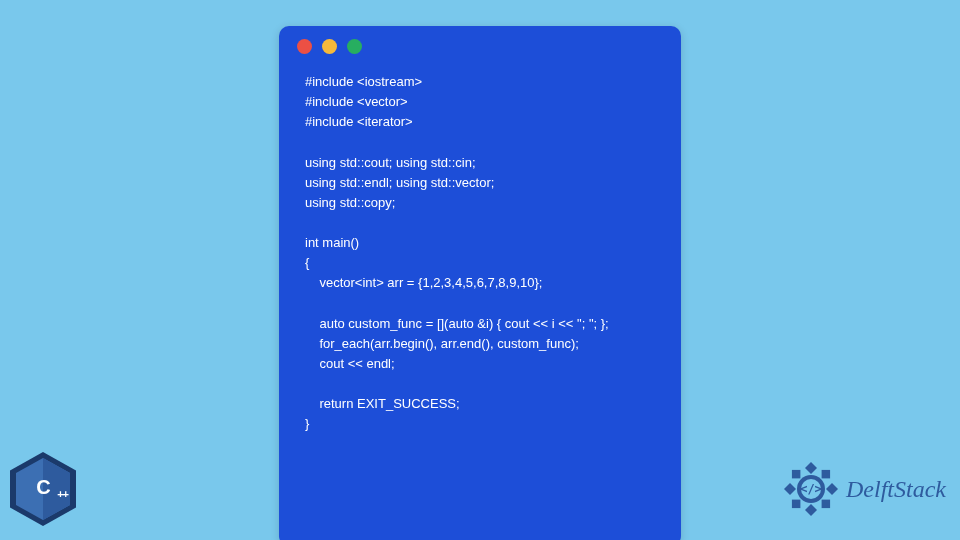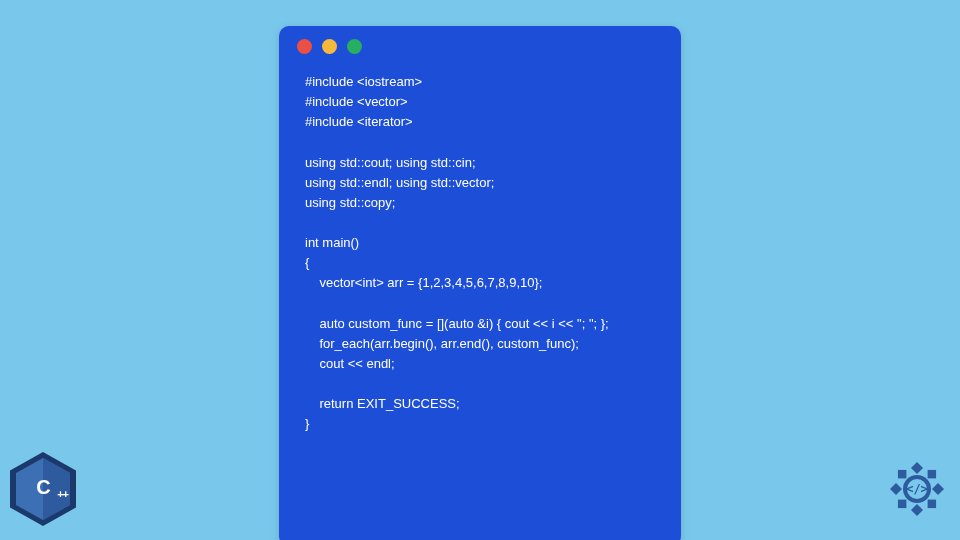--- a/index.html
+++ b/index.html
@@ -156,13 +156,14 @@
           <polygon transform="rotate(45)" points="0,27 6,21 0,15 -6,21"></polygon>
           <polygon transform="rotate(45)" points="-27,0 -21,6 -15,0 -21,-6"></polygon>
           <polygon transform="rotate(45)" points="27,0 21,6 15,0 21,-6"></polygon>
         </g>
         <circle r="14" fill="#2e5b9e"></circle>
         <circle r="10" fill="#79c8ec"></circle>
         <text x="0" y="4" text-anchor="middle" font-size="12" font-weight="700" fill="#2e5b9e" font-family="monospace">&lt;/&gt;</text>
       </g>
     </svg>
   </div>
+  <div class="brand-text">DelftStack</div>
 </div>
 
 </body></html>

